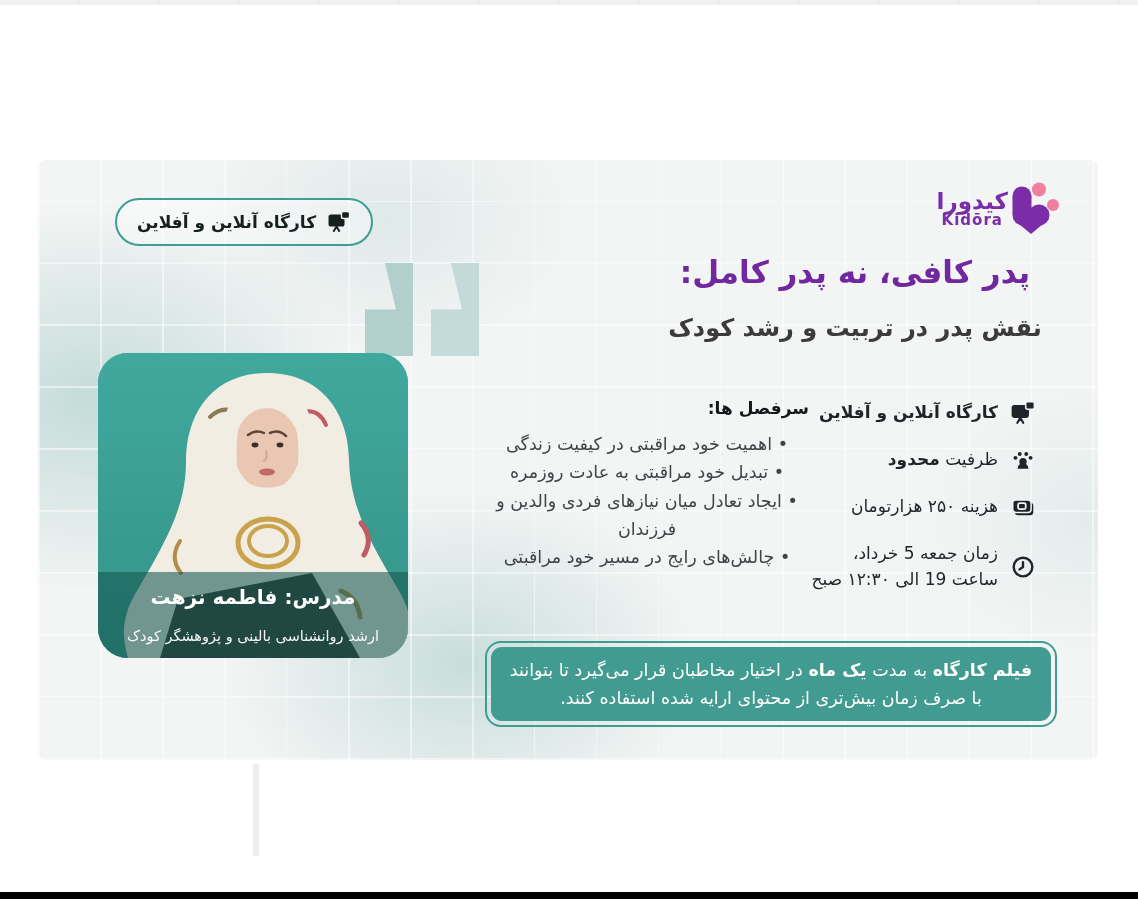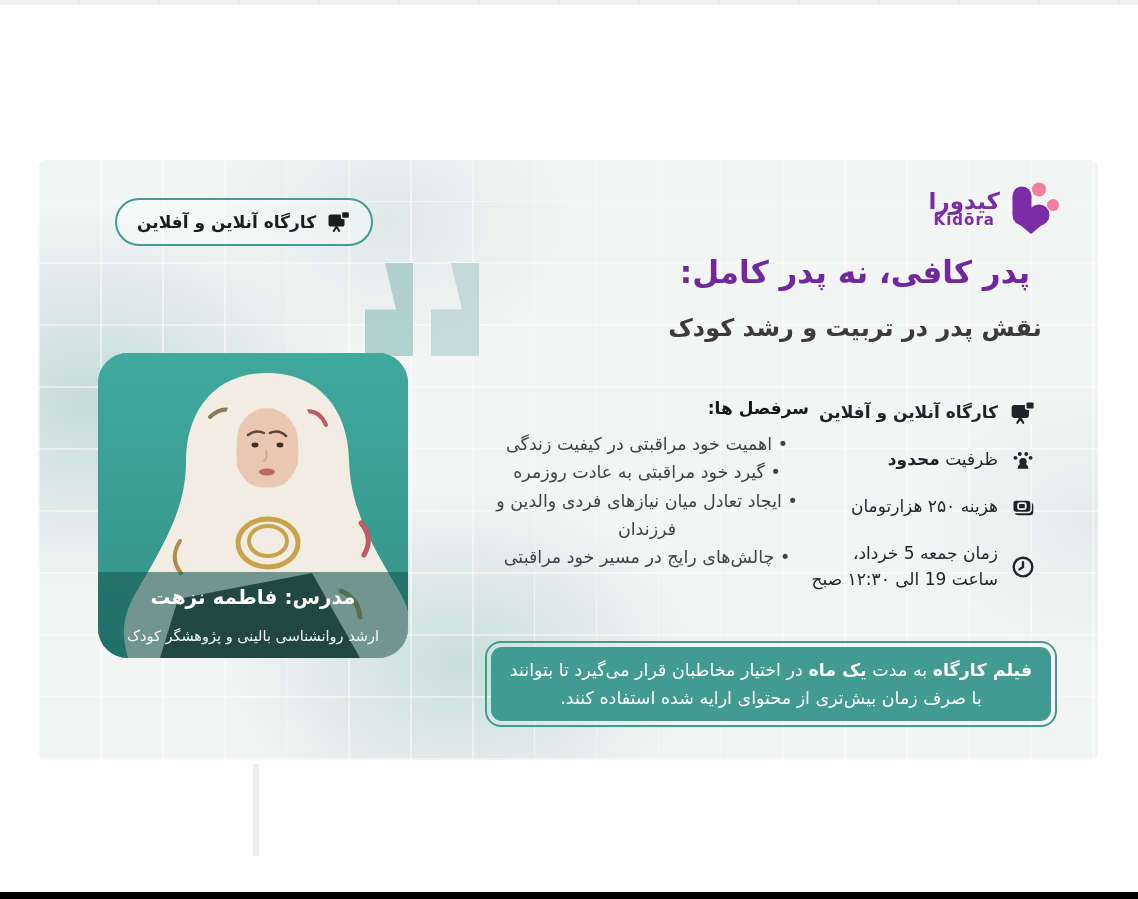--- a/index.html
+++ b/index.html
@@ -29,21 +29,21 @@
       repeating-linear-gradient(0deg, rgba(70,100,95,.03) 0 1px, transparent 1px 62px),
       repeating-linear-gradient(90deg, rgba(70,100,95,.03) 0 1px, transparent 1px 62px); }
 
   
   .badge { position:absolute; left:77px; top:38px; height:48px; display:flex; direction:rtl;
     align-items:center; gap:11px; padding:0 20px; border:2px solid #3f9d92; border-radius:26px;
     background:rgba(255,255,255,.35); }
   .badge .label { font-size:17px; font-weight:bold; color:#16201e; }
 
   
-  .logo { position:absolute; right:38px; top:22px; display:flex; direction:rtl; align-items:center; gap:8px; }
+  .logo { position:absolute; right:38px; top:22px; display:flex; direction:rtl; align-items:center; }
   .logo .words { display:flex; flex-direction:column; align-items:center; line-height:1.05; }
   .logo .fa { font-size:23px; font-weight:bold; color:#7b2da8; }
   .logo .en { font-size:15px; font-weight:bold; color:#7b2da8; letter-spacing:1px; }
 
   
   .quote { position:absolute; left:327px; top:103px; width:114px; height:93px; }
 
   
   .headline { position:absolute; right:20px; top:94px; width:446px; text-align:center; direction:rtl; }
   .headline .title { font-size:31px; font-weight:bold; color:#71279f; letter-spacing:-0.5px; }
@@ -161,21 +161,21 @@
       <div class="photo-overlay">
         <div class="name">مدرس: فاطمه نزهت</div>
         <div class="degree">ارشد روانشناسی بالینی و پژوهشگر کودک</div>
       </div>
     </div>
 
     <div class="topics">
       <h3>سرفصل ها:</h3>
       <ul>
         <li>اهمیت خود مراقبتی در کیفیت زندگی</li>
-        <li>گیرد خود مراقبتی به عادت روزمره</li>
+        <li>تبدیل خود مراقبتی به عادت روزمره</li>
         <li>ایجاد تعادل میان نیازهای فردی والدین و فرزندان</li>
         <li>چالش‌های رایج در مسیر خود مراقبتی</li>
       </ul>
     </div>
 
     <div class="details">
 
       <div class="detail-row">
         <svg width="26" height="26" viewBox="0 0 24 24">
           <rect x="1.5" y="4.5" width="16" height="12" rx="2.6" fill="#1f2428"></rect>

